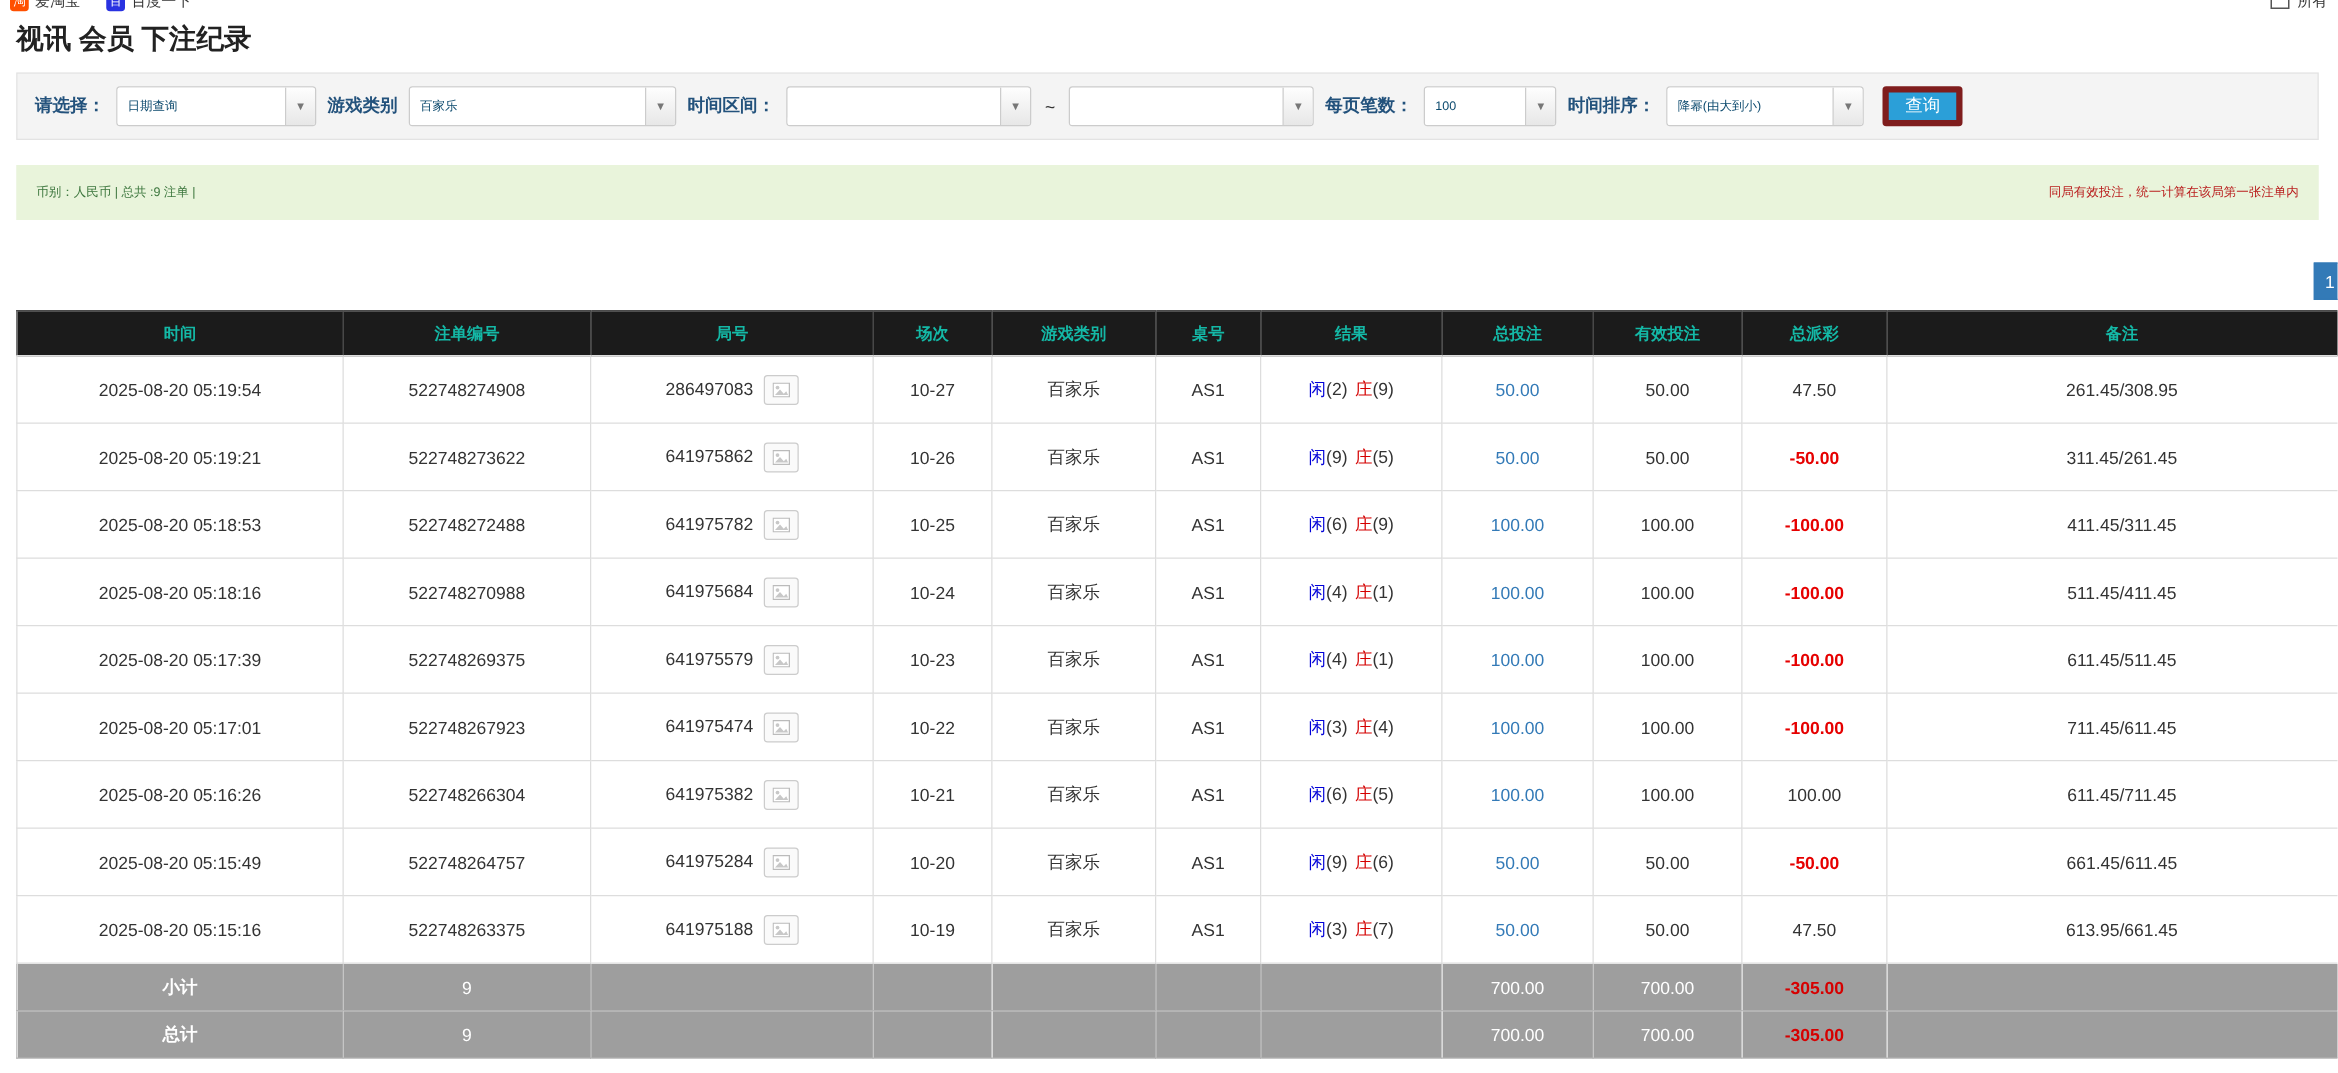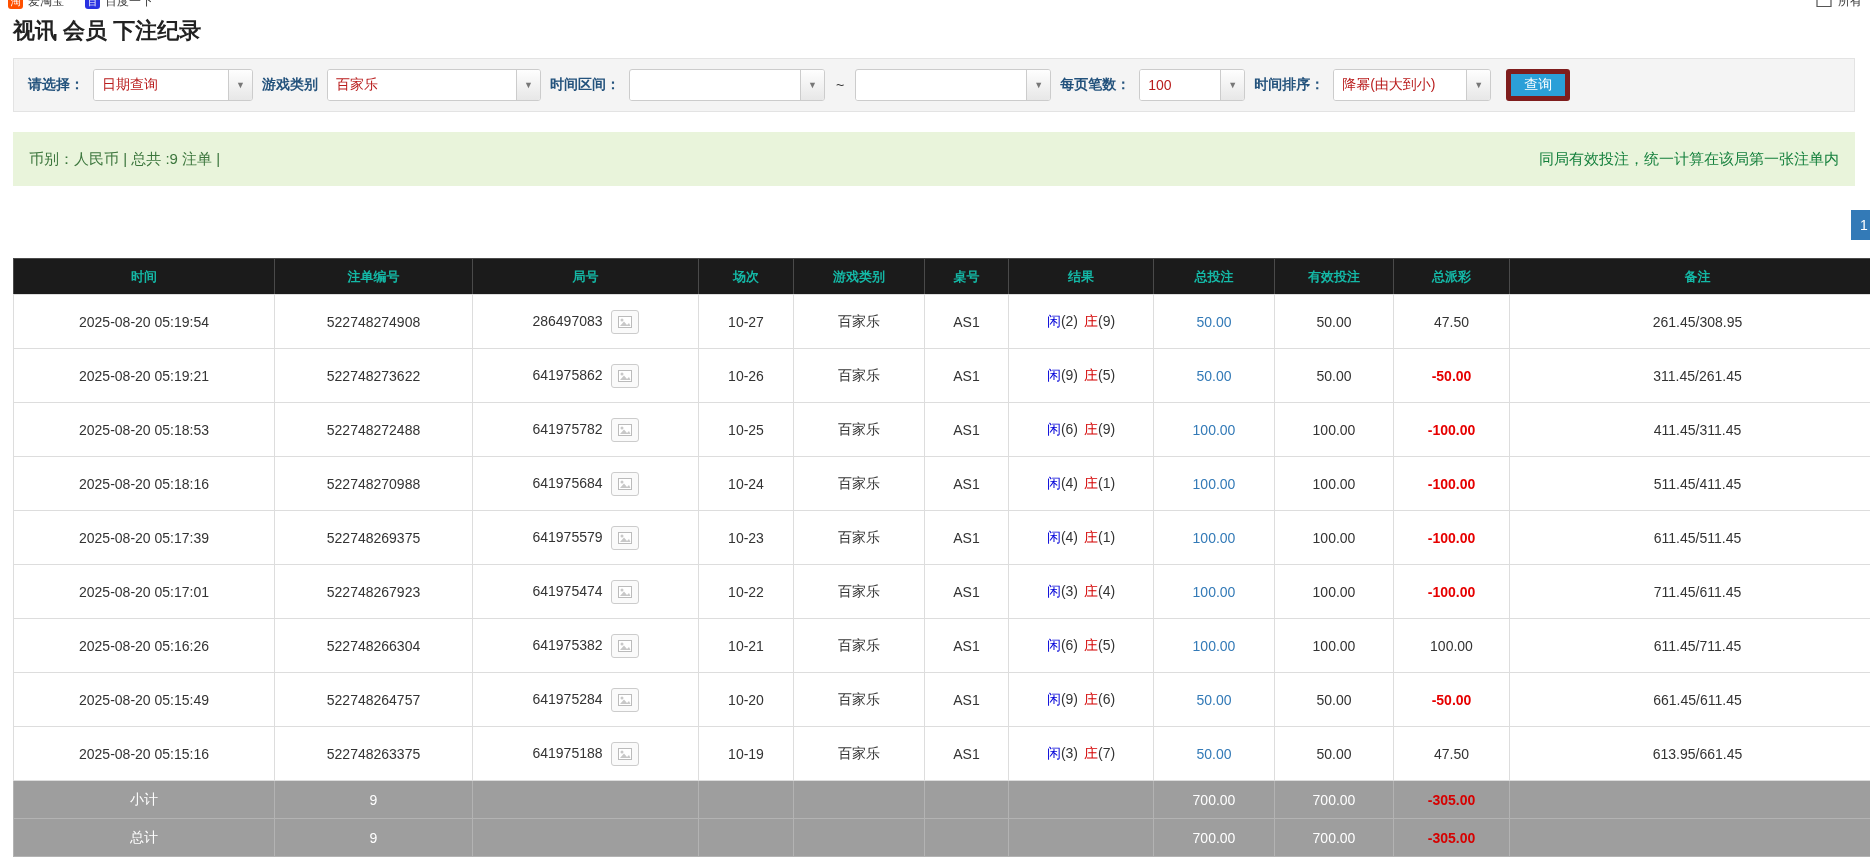--- a/index.html
+++ b/index.html
@@ -23,59 +23,59 @@
   .page-title { margin: 6px 0 0 13px; font-size: 22px; line-height: 26px; font-weight: bold; color: #222; }
 
   
   .filter-bar {
     margin: 14px 0 0 13px; width: 1842px; height: 54px;
     background: #f4f4f4; border: 1px solid #e3e3e3;
     display: flex; align-items: center; padding: 0 14px; gap: 9px; font-size: 14px; white-space: nowrap;
   }
   .flt-label { font-weight: bold; color: #23527c; }
   .combo { display: inline-flex; height: 32px; background: #fff; border: 1px solid #ccc; border-radius: 3px; overflow: hidden; align-items: stretch; }
-  .combo input { border: none; outline: none; padding: 0 8px; font-size: 14px; color: #b91c1c; height: 100%; font-family: inherit; background: #fff; }
+  .combo input { border: none; outline: none; padding: 0 8px; font-size: 10px; color: #0c4a6e; height: 100%; font-family: inherit; background: #fff; }
   .combo-arrow { width: 24px; border-left: 1px solid #ccc; background: linear-gradient(#fefefe, #e7e7e7); display: flex; align-items: center; justify-content: center; color: #777; font-size: 9px; cursor: pointer; }
   .w-select input { width: 134px; }
   .w-game   input { width: 188px; }
   .w-date   input { width: 170px; margin-top: 24px; }
   .w-size   input { width: 80px; }
   .w-sort   input { width: 132px; }
   .tilde { color: #333; padding: 0 2px; }
   .btn-query { height: 32px; padding: 0 13px; margin-left: 6px; background: #2b9fd8; color: #fff; border: 5px solid #7f1d1d; border-radius: 3px; font-size: 14px; font-family: inherit; cursor: pointer; }
 
   
   .summary-bar {
-    margin: 20px 0 0 13px; width: 1842px; height: 54px;
+    margin: 20px 0 0 13px; width: 1842px; height: 44px;
     background: #e9f4db; display: flex; align-items: center; justify-content: space-between;
-    padding: 11px 16px; font-size: 15px;
+    padding: 11px 16px; font-size: 10px;
   }
   .summary-left { color: #3c763d; }
-  .summary-right { color: #15803d; }
+  .summary-right { color: #b91c1c; }
 
   
   .pagination { position: absolute; top: 210px; left: 1851px; }
   .page-btn { display: block; width: 26px; height: 30px; background: #337ab7; color: #fff; border: 1px solid #337ab7; font-size: 14px; text-align: center; line-height: 28px; text-decoration: none; cursor: pointer; }
 
   
   .bet-table { margin: 72px 0 0 13px; border-collapse: collapse; table-layout: fixed; width: 1872px; font-size: 14px; }
   .bet-table th {
     background: #1b1b1b; color: #14b8a6; height: 36px; font-weight: bold;
     border: 1px solid #4a4a4a; border-bottom: 1px solid #ddd; font-size: 13px; text-align: center;
   }
   .bet-table td { height: 54px; text-align: center; border: 1px solid #ddd; color: #333; overflow: hidden; }
   .res-p { color: #0000d8; }
   .res-b { color: #d40000; margin-left: 6px; }
   .res-n { color: #333; }
   .bet-link { color: #337ab7; text-decoration: none; cursor: pointer; }
   td.payout.neg { color: #e60000; font-weight: bold; }
   .media-btn { display: inline-flex; align-items: center; justify-content: center; width: 28px; height: 24px; border: 1px solid #ccc; border-radius: 3px; background: #fafafa; margin-left: 8px; vertical-align: middle; cursor: pointer; }
 
   tr.footer td { height: 38px; background: #9e9e9e; color: #fff; border: 1px solid #b3b3b3; font-weight: normal; }
-  tr.footer td.sum-label { font-weight: normal; }
+  tr.footer td.sum-label { font-weight: bold; }
   tr.footer td.payout.neg { color: #d60000; }
 </style>
 </head>
 <body>
 
 <div class="bm-strip">
   <div class="bm-inner">
     <span class="bm-group">
       <span class="bm-icon taobao">淘</span>
       <span>爱淘宝</span>

